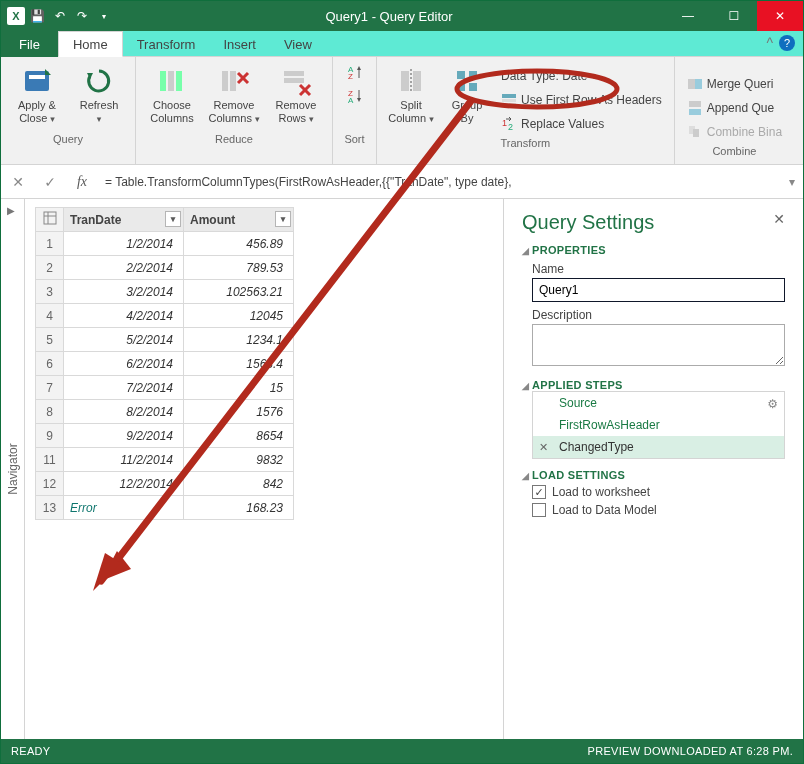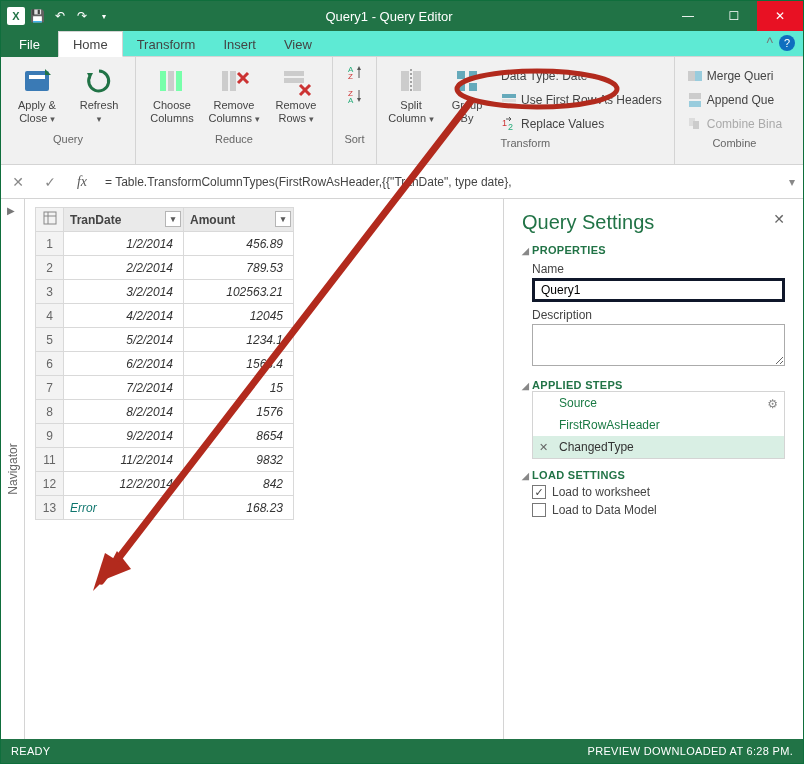--- a/index.html
+++ b/index.html
@@ -52,21 +52,21 @@
   table.data thead th .filter { position:absolute; right:2px; top:3px; width:16px; height:16px; border:1px solid #b5b5b5; background:#fff; display:flex; align-items:center; justify-content:center; font-size:9px; color:#595959;}
   table.data td.val { text-align:right; padding:0 10px; font-style:italic; color:#333;}
   table.data td.errcell { text-align:left; padding:0 6px; font-style:italic; color:#0f766e;}
   
   .settings { width:300px; border-left:1px solid #d4d4d4; padding:12px 18px 4px 18px; display:flex; flex-direction:column; gap:10px;}
   .settings h2 { font-size:20px; font-weight:300; color:#217346; }
   .settings .close-x { float:right; color:#666; font-size:14px; cursor:pointer;}
   .sect-head { font-size:11px; font-weight:700; color:#217346; letter-spacing:0.3px; }
   .sect-head::before { content:"◢ "; font-size:9px; color:#888; }
   .field-lbl { font-size:12px; color:#444; margin:6px 0 2px 10px;}
-  .txt-input { width: calc(100% - 10px); margin-left:10px; border:3px solid #0f172a; height:24px; padding:2px 6px; font-size:12px;}
+  .txt-input { width: calc(100% - 10px); margin-left:10px; border:1px solid #0f172a; height:24px; padding:2px 6px; font-size:12px;}
   .txt-area { width: calc(100% - 10px); margin-left:10px; border:1px solid #ababab; height:42px; padding:2px 6px; font-size:12px;}
   .steps { border:1px solid #d4d4d4; margin-left:10px; }
   .step { padding:4px 6px 4px 26px; font-size:12px; color:#1a7a44; position:relative; cursor:pointer;}
   .step.sel { background:#d9efe4; color:#333; }
   .step .del { position:absolute; left:6px; top:5px; color:#666; font-size:11px; }
   .step .gear { position:absolute; right:6px; top:5px; color:#888; font-size:12px;}
   .chk-row { display:flex; align-items:center; gap:6px; margin-left:10px; font-size:12px; margin-top:4px;}
   .chk { width:14px; height:14px; border:1px solid #777; display:inline-flex; align-items:center; justify-content:center; font-size:11px; color:#444;}
   
   .status { height:24px; background:#217346; color:#fff; display:flex; align-items:center; justify-content:space-between; padding:0 10px; font-size:11px; letter-spacing:0.3px;}
@@ -225,21 +225,21 @@
               <text x="7" y="14" font-size="9" fill="#2a7">2</text>
               <path d="M5 3 L10 3 L8 1 M10 3 L8 5" stroke="#555" fill="none"></path>
             </svg>
           <span>Replace Values</span>
         </div>
       </div>
     </div>
     <div class="group-label">Transform</div>
   </div>
 
-  <div class="group" style="border-right:none;">
+  <div class="group" style="border-right:none;margin-top:8px;">
     <div class="group-inner">
       <div class="col" style="padding-top:4px;">
         <div class="smallrow">
           <svg viewBox="0 0 16 16">
               <rect x="1" y="3" width="7" height="10" fill="#ccc"></rect>
               <rect x="8" y="3" width="7" height="10" fill="#9cd"></rect>
             </svg>
           <span>Merge Queri</span>
         </div>
         <div class="smallrow">

